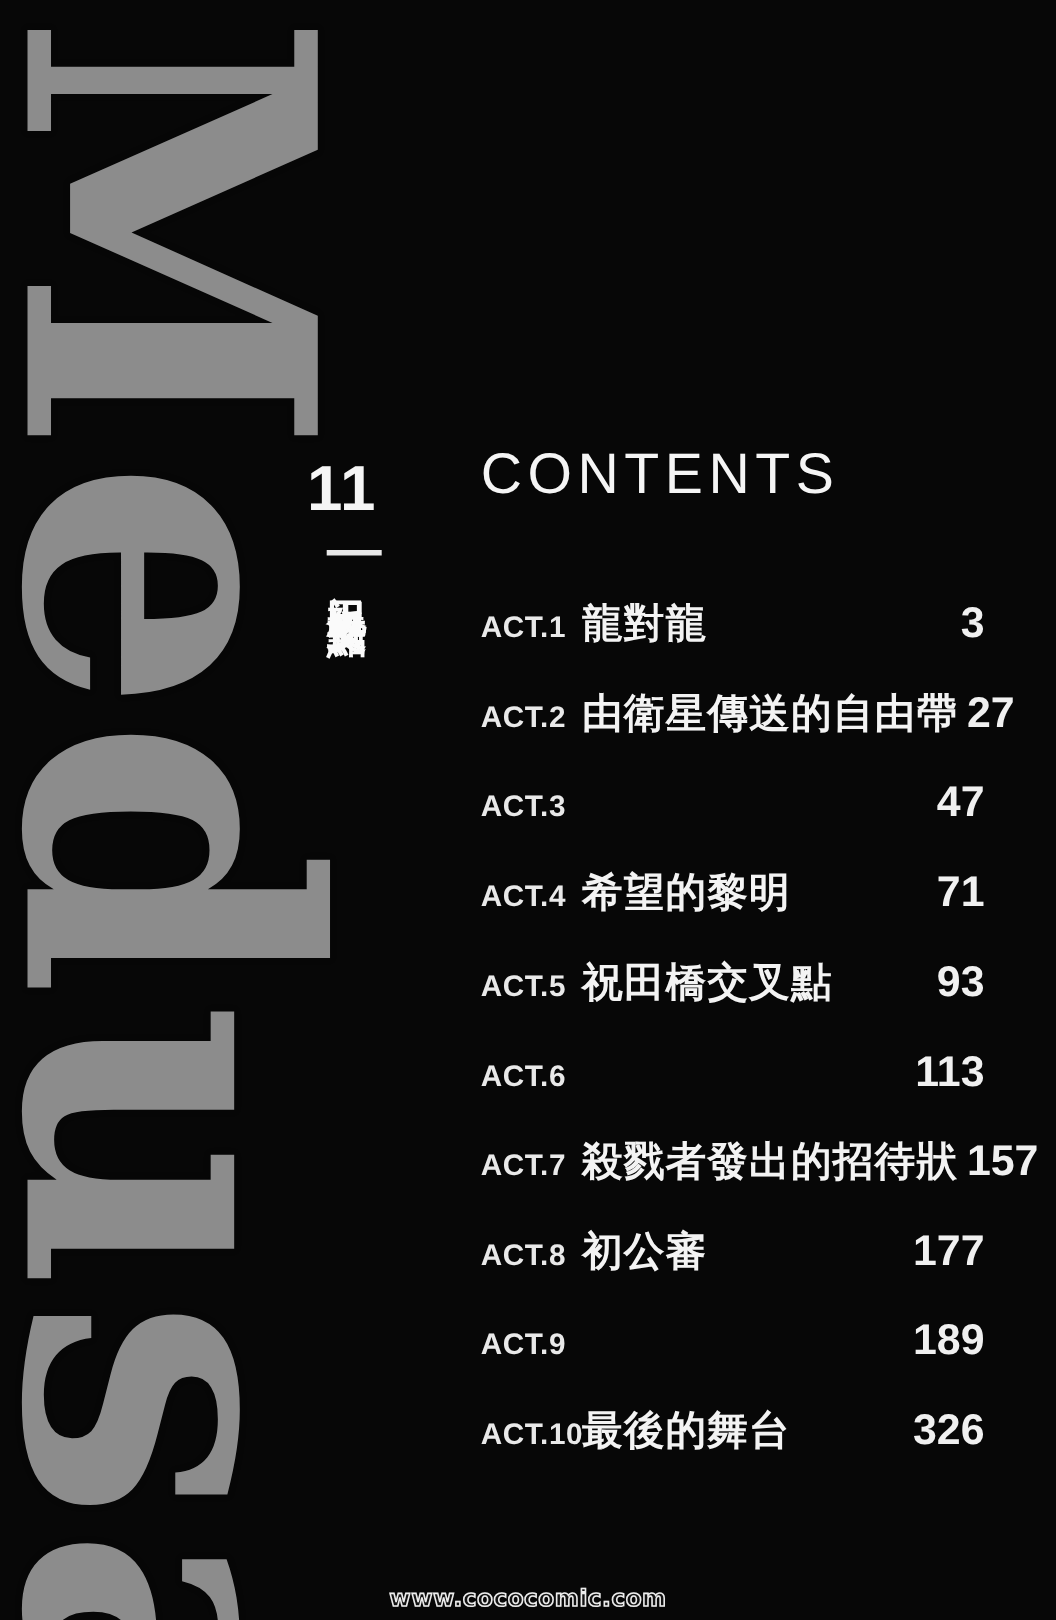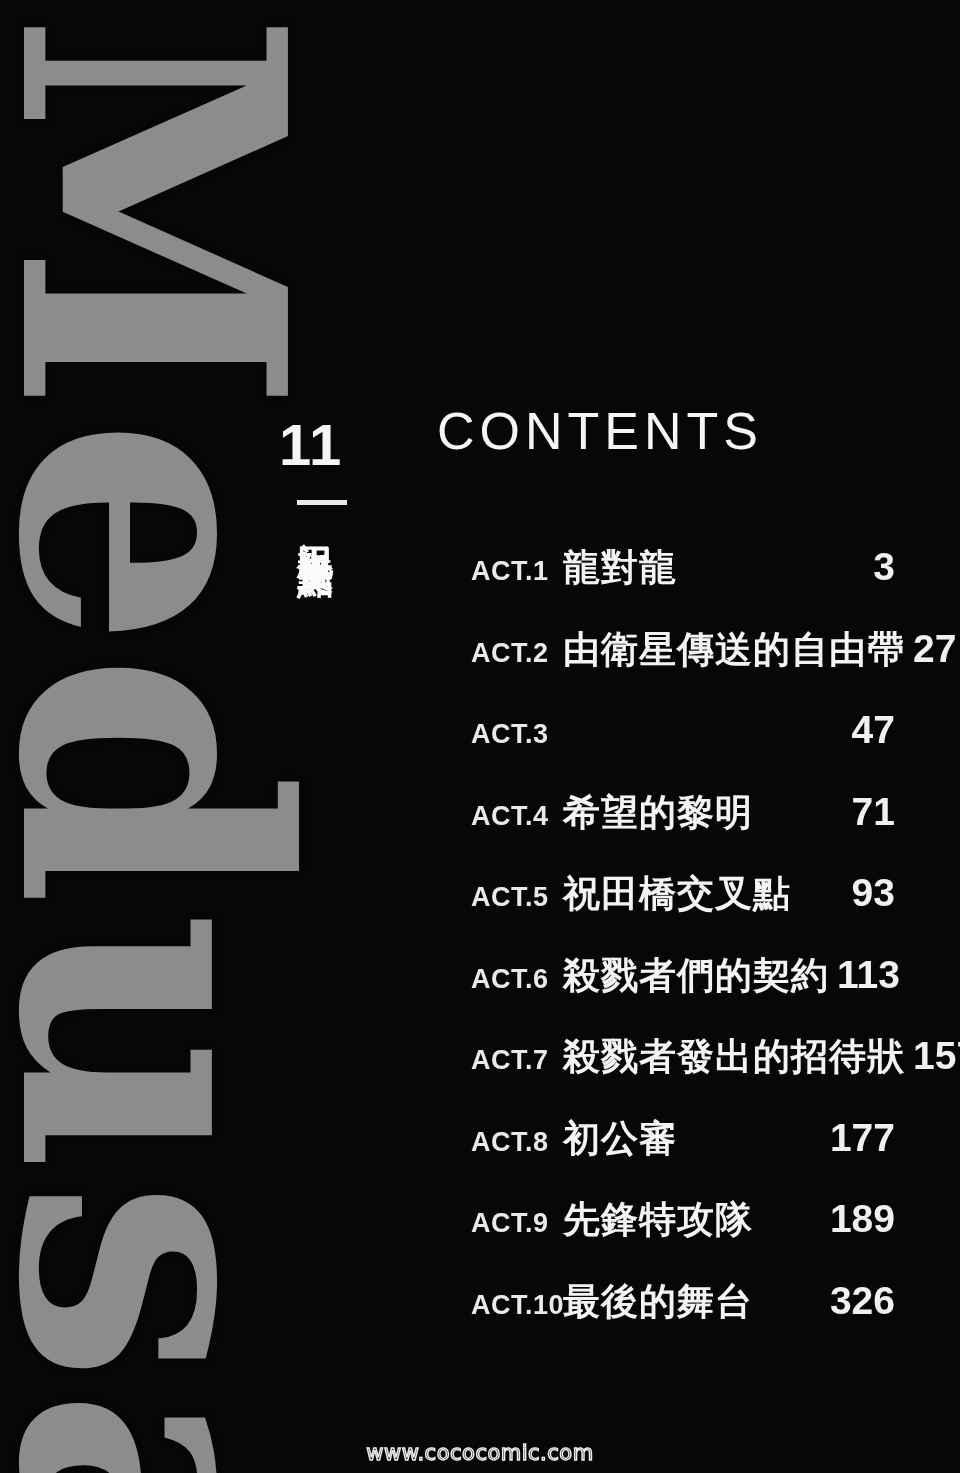--- a/index.html
+++ b/index.html
@@ -52,21 +52,20 @@
   }
   
   .toc {
     position:absolute; left:437px; top:545px;
     width:458px; z-index:2;
   }
   .toc-row {
     height:81.5px;
     display:flex;
     align-items:baseline;
-    margin-left:34px;
   }
   .toc-act {
     width:92px; flex:0 0 92px;
     font-size:27px; font-weight:bold;
     letter-spacing:0.5px; color:#e9e9e9;
     line-height:1.15;
   }
   .toc-title {
     font-size:37px; font-weight:bold;
     letter-spacing:1px; color:#f3f3f3;
@@ -75,21 +74,21 @@
   .toc-page {
     margin-left:auto; padding-left:8px;
     font-size:39px; font-weight:bold;
     color:#f0f0f0; line-height:1.15;
   }
   
   .watermark {
     position:absolute; left:0; top:1441px; width:100%;
     text-align:center;
     font-family:"DejaVu Sans", sans-serif;
-    font-size:21px; font-weight:normal;
+    font-size:21px; font-weight:bold;
     letter-spacing:0.5px;
     color:#121212;
     -webkit-text-stroke:1.4px #ececec;
     text-shadow:0 0 1px #cfcfcf;
     z-index:4;
   }
 </style>
 </head>
 <body>
 
@@ -121,36 +120,34 @@
     <span class="toc-title">希望的黎明</span>
     <span class="toc-page">71</span>
   </div>
   <div class="toc-row">
     <span class="toc-act">ACT.5</span>
     <span class="toc-title">祝田橋交叉點</span>
     <span class="toc-page">93</span>
   </div>
   <div class="toc-row">
     <span class="toc-act">ACT.6</span>
-    <span class="toc-title">殺戮者們的契約</span>
     <span class="toc-page">113</span>
   </div>
   <div class="toc-row">
     <span class="toc-act">ACT.7</span>
     <span class="toc-title">殺戮者發出的招待狀</span>
     <span class="toc-page">157</span>
   </div>
   <div class="toc-row">
     <span class="toc-act">ACT.8</span>
     <span class="toc-title">初公審</span>
     <span class="toc-page">177</span>
   </div>
   <div class="toc-row">
     <span class="toc-act">ACT.9</span>
-    <span class="toc-title">先鋒特攻隊</span>
     <span class="toc-page">189</span>
   </div>
   <div class="toc-row">
     <span class="toc-act">ACT.10</span>
     <span class="toc-title">最後的舞台</span>
     <span class="toc-page">326</span>
   </div>
 </div>
 
 <div class="watermark">www.cococomic.com</div>

